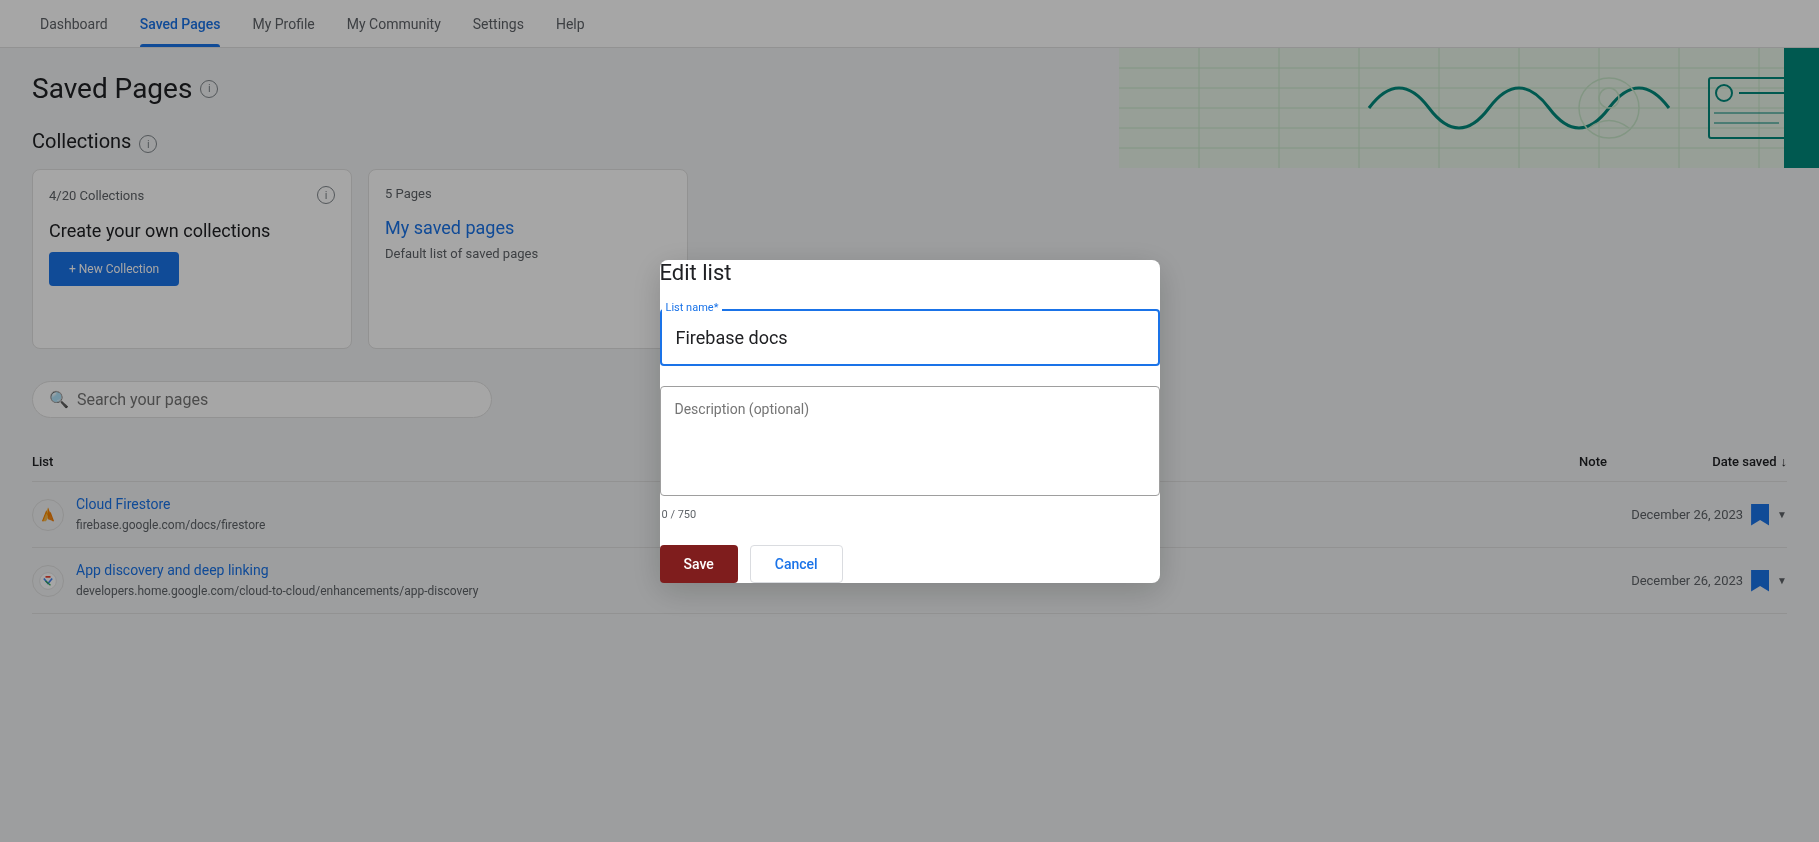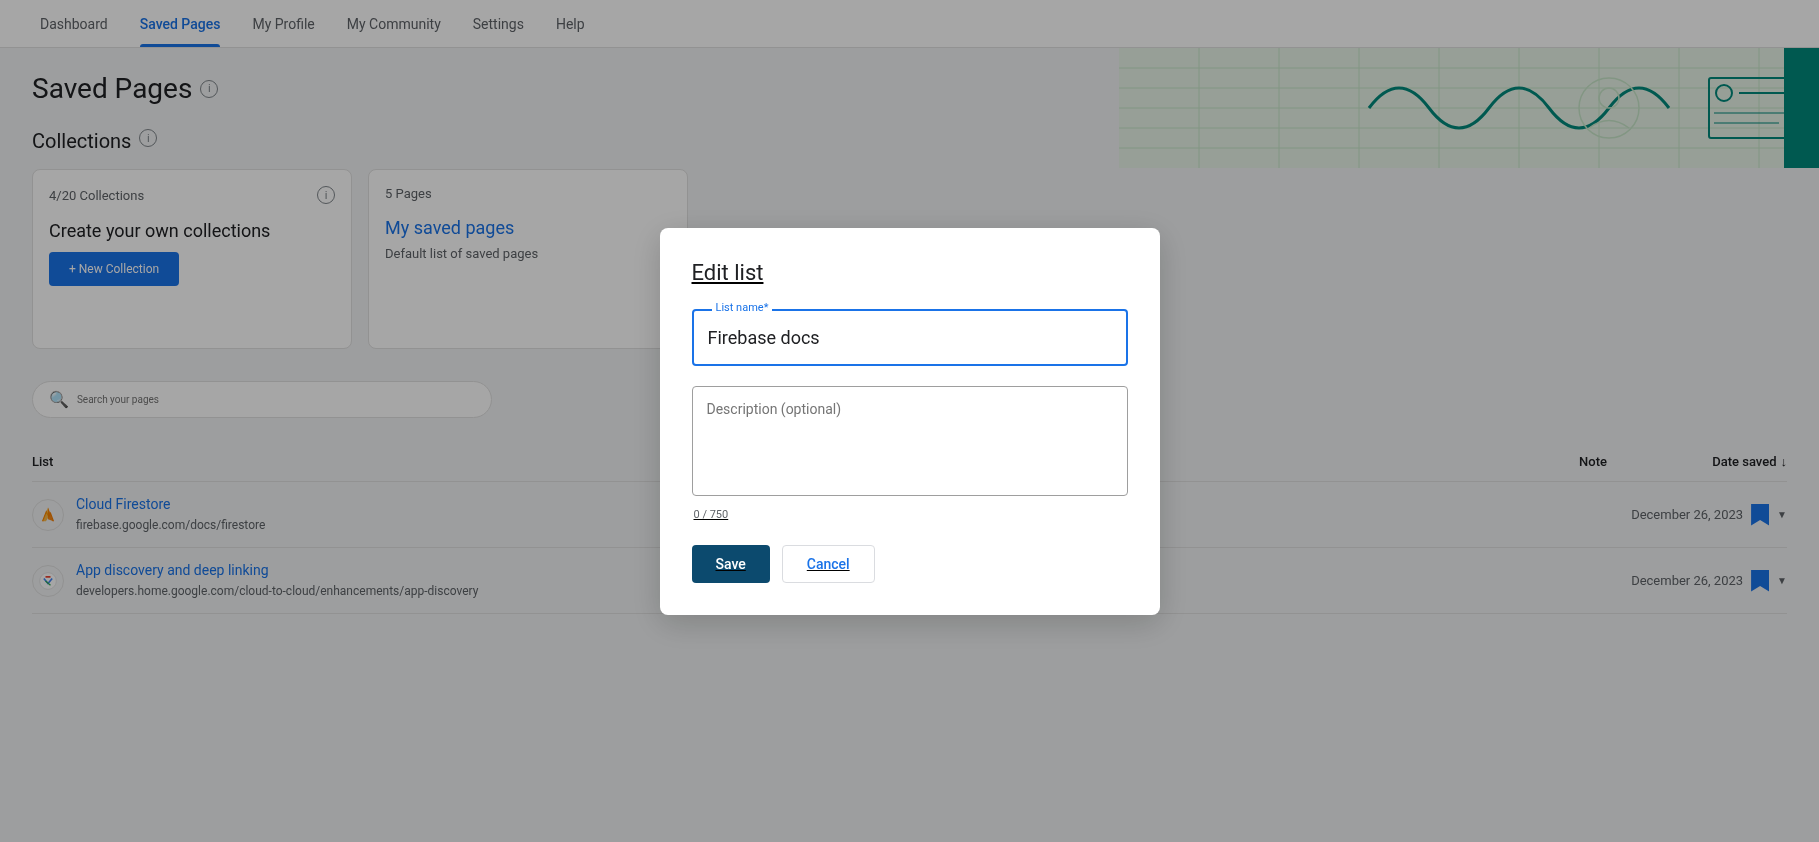--- a/index.html
+++ b/index.html
@@ -95,21 +95,21 @@
       color: #80868b;
       cursor: pointer;
       flex-shrink: 0;
     }
 
     .section-title {
       font-size: 20px;
       font-weight: 400;
       color: #202124;
       display: flex;
-      align-items: flex-start;
+      align-items: flex-end;
       gap: 8px;
       margin-bottom: 16px;
     }
 
     .collections-row {
       display: flex;
       gap: 16px;
       margin-bottom: 32px;
     }
 
@@ -188,21 +188,21 @@
       background: #fff;
       border: 1px solid #e0e0e0;
       border-radius: 24px;
       padding: 8px 16px;
       width: 460px;
       margin-bottom: 24px;
     }
     .search-bar input {
       border: none;
       outline: none;
-      font-size: 10px;
+      font-size: 16px;
       color: #202124;
       width: 100%;
       font-family: inherit;
       background: transparent;
     }
     .search-icon-circle {
       color: #5f6368;
       font-size: 16px;
     }
 
@@ -272,42 +272,40 @@
       z-index: 100;
       display: flex;
       align-items: center;
       justify-content: center;
     }
 
     
     .modal {
       background: #fff;
       border-radius: 8px;
-      padding: 32px;
       width: 500px;
       box-shadow: 0 8px 32px rgba(0,0,0,0.18);
       position: relative;
       z-index: 101;
-      text-decoration: underline;
     }
     .modal-title {
       font-size: 22px;
       font-weight: 400;
       color: #202124;
       margin-bottom: 24px;
     }
 
     .text-field-wrapper {
       position: relative;
       margin-bottom: 20px;
     }
     .text-field-label {
       position: absolute;
       top: -8px;
-      left: 20px;
+      left: 2px;
       font-size: 11px;
       color: #1a73e8;
       background: #fff;
       padding: 0 4px;
       z-index: 1;
     }
     .text-field-input {
       width: 100%;
       border: 2px solid #1a73e8;
       border-radius: 4px;
@@ -339,21 +337,21 @@
       color: #5f6368;
       margin-bottom: 24px;
       padding-left: 2px;
     }
 
     .modal-actions {
       display: flex;
       gap: 12px;
     }
     .btn-save {
-      background: #0c4a6e;
+      background: #7f1d1d;
       color: #fff;
       border: none;
       border-radius: 4px;
       padding: 10px 24px;
       font-size: 14px;
       font-weight: 500;
       cursor: pointer;
       font-family: inherit;
     }
     .btn-cancel {

